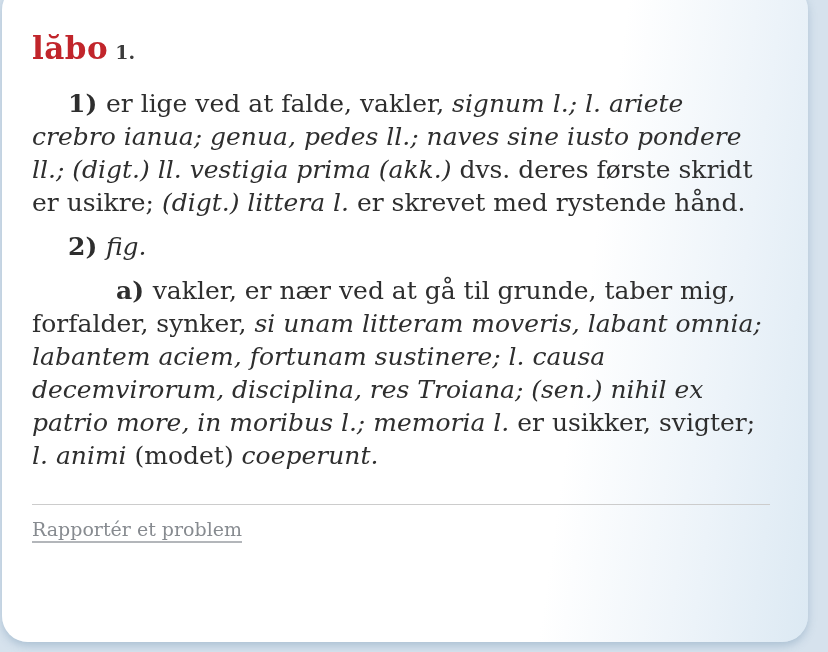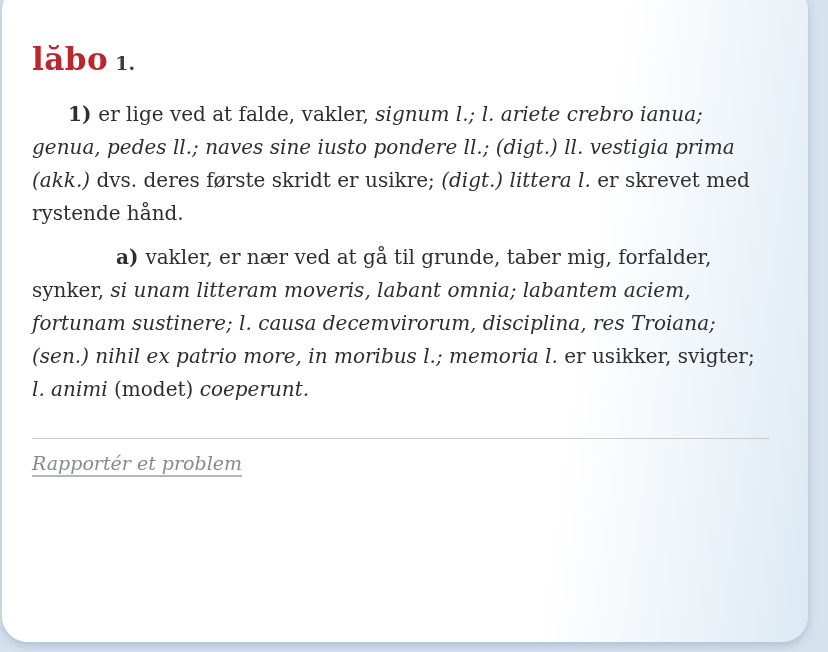--- a/index.html
+++ b/index.html
@@ -17,57 +17,56 @@
     top: -16px;
     width: 806px;
     height: 658px;
     box-sizing: border-box;
     border-radius: 26px;
     background: linear-gradient(98deg, #ffffff 0%, #ffffff 70%, #ecf3f9 87%, #dcE9f3 100%);
     box-shadow: 0 4px 9px rgba(125, 155, 182, 0.45);
     padding: 44px 38px 0 30px;
   }
   .headword-line {
-    margin: 11px 0 15px 0;
+    margin: 0 0 15px 0;
     line-height: 40px;
   }
   .headword {
     color: #c1252b;
     font-weight: bold;
     font-size: 31px;
     letter-spacing: 0.5px;
   }
   .homograph {
     color: #3c3c3c;
     font-weight: bold;
     font-size: 19px;
     margin-left: 7px;
   }
   .sense {
     margin: 0 0 11px 0;
-    font-size: 20px;
+    font-size: 25px;
     line-height: 33px;
     color: #2e2e2e;
   }
   .indent-1 { text-indent: 36px; }
   .indent-2 { text-indent: 84px; }
   .run-b { font-weight: bold; }
   .run-i { font-style: italic; }
   .footer-rule {
     border: 0;
     border-top: 1px solid #cccccc;
     margin: 32px 0 0 0;
     width: 100%;
   }
   .footer {
     display: flex;
     justify-content: space-between;
     align-items: flex-start;
     margin-top: 13px;
-    font-style: italic;
     font-size: 19px;
     color: #878b90;
   }
   .report-link {
     color: #878b90;
     text-decoration: none;
     border-bottom: 2px solid #b3b6ba;
     padding-bottom: 1px;
     cursor: pointer;
   }
@@ -83,20 +82,21 @@
 <body>
 
 <div class="card">
 
   <h1 class="headword-line">
     <span class="headword">lăbo</span><span class="homograph">1.</span>
   </h1>
 
   <div id="senses">
       <p class="sense indent-1"><span class="run-b">1) </span><span>er lige ved at falde, vakler, </span><span class="run-i">signum l.; l. ariete crebro ianua; genua, pedes ll.; naves sine iusto pondere ll.; (digt.) ll. vestigia prima (akk.) </span><span>dvs. deres første skridt er usikre; </span><span class="run-i">(digt.) littera l. </span><span>er skrevet med rystende hånd.</span></p>
+      <p class="sense indent-1"><span class="run-b">2) </span><span class="run-i">fig.</span></p>
       <p class="sense indent-2"><span class="run-b">a) </span><span>vakler, er nær ved at gå til grunde, taber mig, forfalder, synker, </span><span class="run-i">si unam litteram moveris, labant omnia; labantem aciem, fortunam sustinere; l. causa decemvirorum, disciplina, res Troiana; (sen.) nihil ex patrio more, in moribus l.; memoria l. </span><span>er usikker, svigter; </span><span class="run-i">l. animi </span><span>(modet) </span><span class="run-i">coeperunt.</span></p>
     </div>
 
   <hr class="footer-rule">
 
   <div class="footer">
     <a class="report-link">Rapportér et problem</a>
   </div>
 
 </div>

